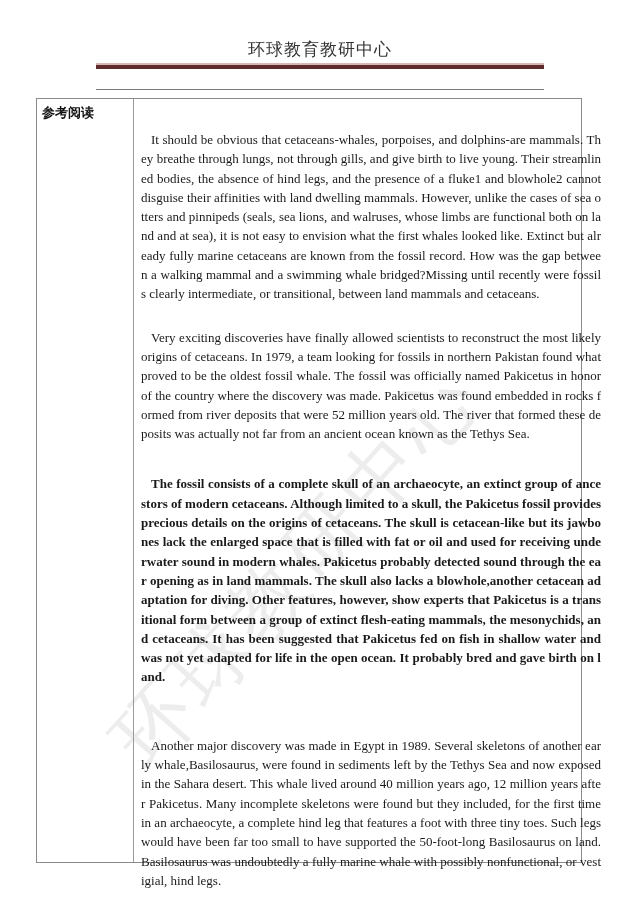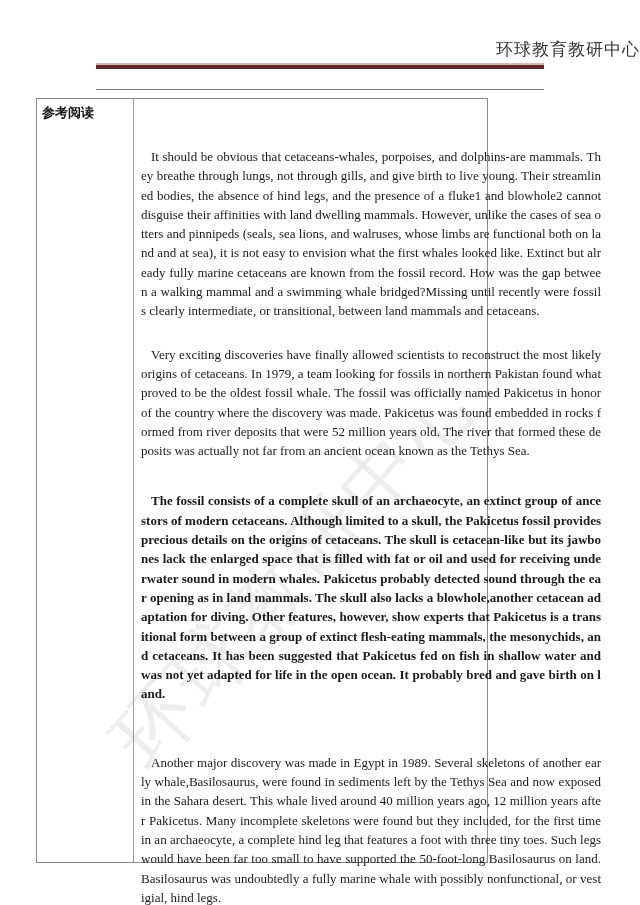--- a/index.html
+++ b/index.html
@@ -1,51 +1,51 @@
 <!DOCTYPE html>
 <html><head>
 <meta charset="utf-8">
 <style>
   html, body { margin: 0; padding: 0; }
   body {
     width: 640px; height: 905px; background: #ffffff; position: relative; overflow: hidden;
     font-family: "Liberation Serif", "DejaVu Serif", serif; color: #1a1a1a;
   }
   .header-title {
-    position: absolute; left: 0; width: 640px; top: 38px; text-align: right;
+    position: absolute; left: 0; width: 640px; top: 38px; text-align: center;
     font-size: 17px; letter-spacing: 1px; color: #333333;
     font-family: "DejaVu Serif", "Liberation Serif", serif;
   }
   .bar-dark {
     position: absolute; left: 96px; width: 448px; top: 63px; height: 4px;
     background: #5e2a2c; border-top: 2px solid #d8b7b4;
   }
   .rule-thin {
     position: absolute; left: 96px; width: 448px; top: 89px; height: 1px; background: #7a7a7a;
   }
   .doc-table {
-    position: absolute; left: 36px; top: 98px; width: 452px; height: 765px;
+    position: absolute; left: 36px; top: 98px; width: 546px; height: 765px;
     border: 1px solid #8a8a8a; box-sizing: border-box;
   }
   .col-divider {
     position: absolute; left: 96px; top: 0; bottom: 0; width: 1px; background: #9a9a9a;
   }
   .label-cell {
     position: absolute; left: 5px; top: 5px; font-size: 13px; font-weight: bold;
     font-family: "DejaVu Sans", "Liberation Sans", sans-serif; color: #111;
   }
   .content-cell {
     position: absolute; left: 104px; top: 6px; width: 460px;
   }
   .article-title { font-size: 13px; margin: 0; line-height: 18px; }
   .para {
     font-size: 13px; line-height: 19.3px; margin: 0; text-align: justify;
     text-indent: 10px; word-break: break-all;
   }
-  .p1 { margin-top: 42px; }
+  .p1 { margin-top: 25px; }
   .p2 { margin-top: 24px; }
   .p3 { margin-top: 31px; font-weight: bold; }
   .p4 { margin-top: 49px; }
   .watermark {
     position: absolute; left: 90px; top: 330px; font-size: 78px; color: rgba(0,0,0,0.07);
     transform: rotate(-48deg); transform-origin: left top; white-space: nowrap;
     font-family: "DejaVu Sans", sans-serif; pointer-events: none; letter-spacing: 6px;
     top: 720px;
   }
 </style>

